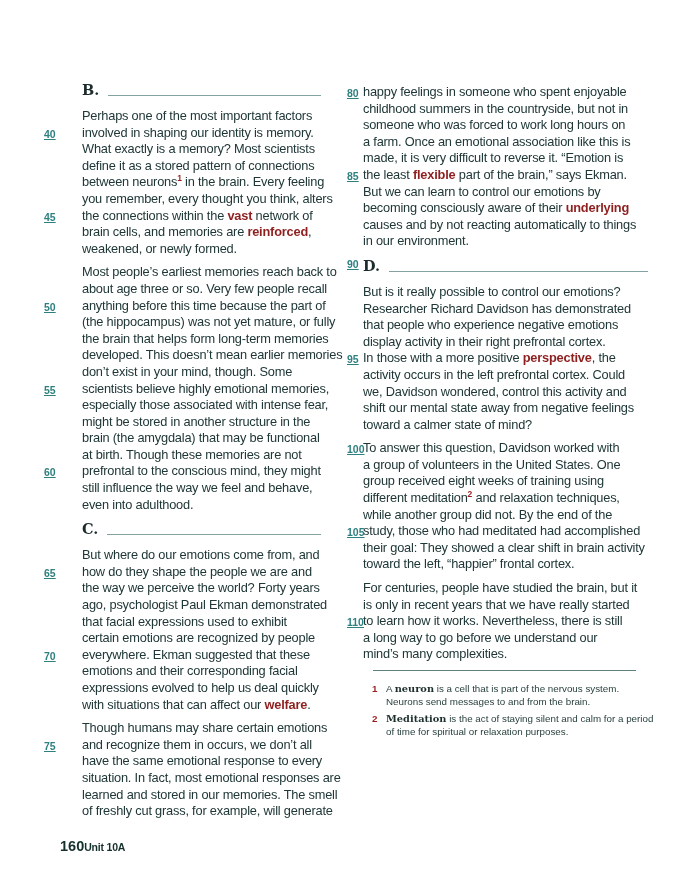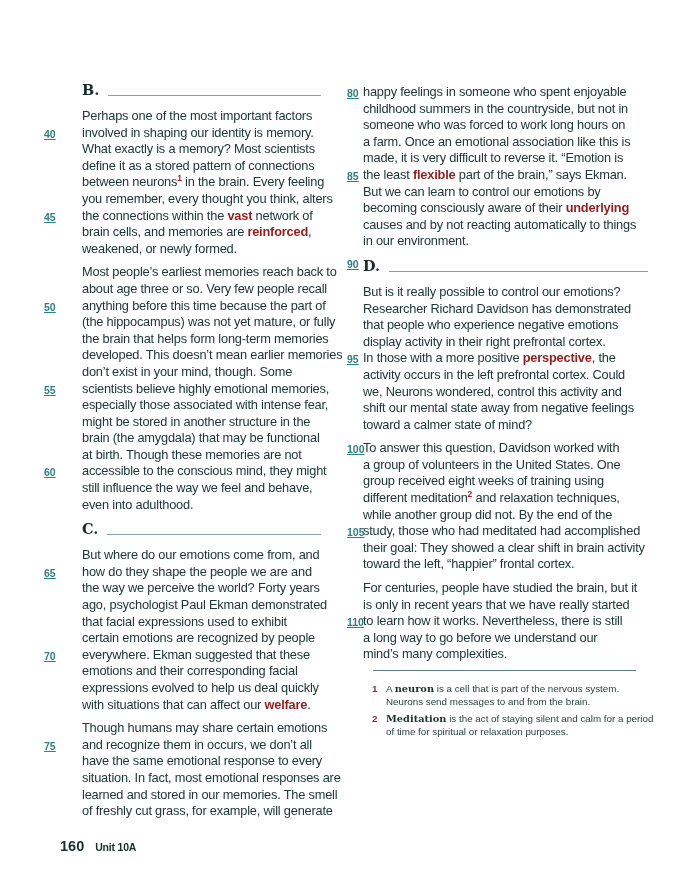--- a/index.html
+++ b/index.html
@@ -74,21 +74,21 @@
   }
   .footnote .fnum{
     position:absolute;left:-1px;top:0;
     color:#9b1c1c;font-weight:bold;
   }
   .footnote b{font-family:"DejaVu Serif", serif;color:#1c2e2c;}
   .fnline{white-space:nowrap;}
 
   .footer{
     position:absolute;left:60px;top:838px;
-    display:flex;align-items:baseline;gap:11px;
+    display:flex;align-items:baseline;
     color:#14302c;
   }
   .footer .pagenum{font-weight:bold;font-size:14.5px;}
   .footer .unit{font-weight:bold;font-size:10.5px;letter-spacing:-0.2px;}
 </style>
 </head>
 <body>
 
 <div class="page">
   <div class="column col-left" id="col-left">
@@ -163,21 +163,21 @@
           <span class="txt">might be stored in another structure in the</span>
         </div>
         <div class="line">
           <span class="txt">brain (the amygdala) that may be functional</span>
         </div>
         <div class="line">
           <span class="txt">at birth. Though these memories are not</span>
         </div>
         <div class="line">
           <span class="num">60</span>
-          <span class="txt">accessible to the conscious mind, they might</span>
+          <span class="txt">prefrontal to the conscious mind, they might</span>
         </div>
         <div class="line">
           <span class="txt">still influence the way we feel and behave,</span>
         </div>
         <div class="line">
           <span class="txt">even into adulthood.</span>
         </div>
       </div>
       <div class="heading">
         <span class="txt">
@@ -297,21 +297,21 @@
           <span class="txt">display activity in their right prefrontal cortex.</span>
         </div>
         <div class="line">
           <span class="num">95</span>
           <span class="txt">In those with a more positive <span class="hl">perspective</span>, the</span>
         </div>
         <div class="line">
           <span class="txt">activity occurs in the left prefrontal cortex. Could</span>
         </div>
         <div class="line">
-          <span class="txt">we, Neurons wondered, control this activity and</span>
+          <span class="txt">we, Davidson wondered, control this activity and</span>
         </div>
         <div class="line">
           <span class="txt">shift our mental state away from negative feelings</span>
         </div>
         <div class="line">
           <span class="txt">toward a calmer state of mind?</span>
         </div>
       </div>
       <div class="para">
         <div class="line">

